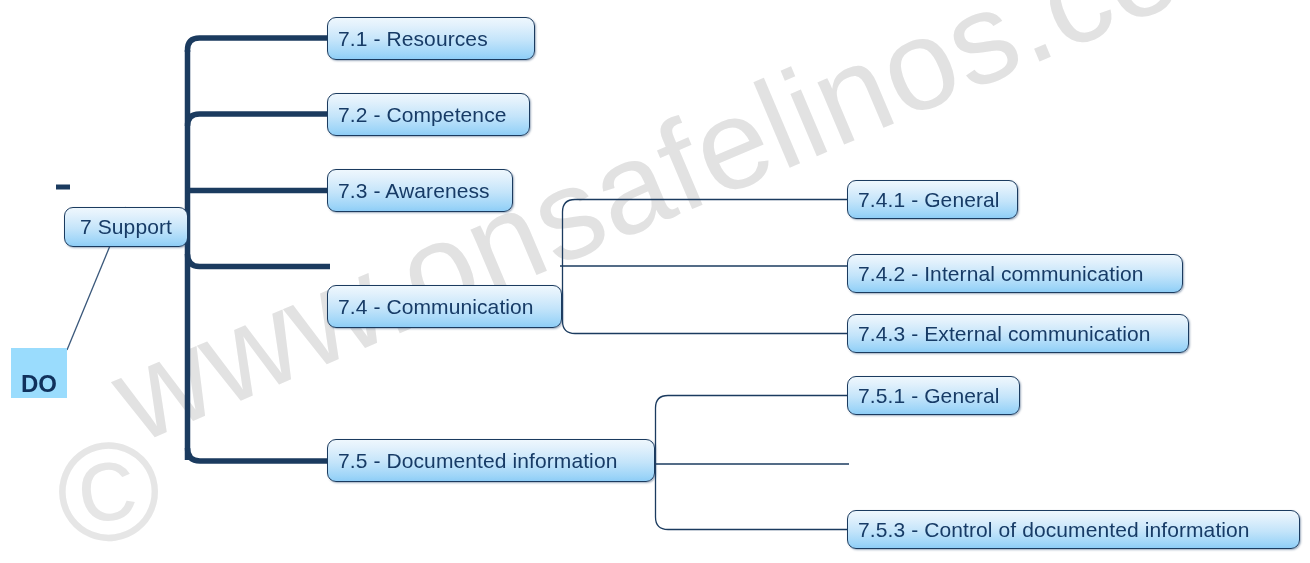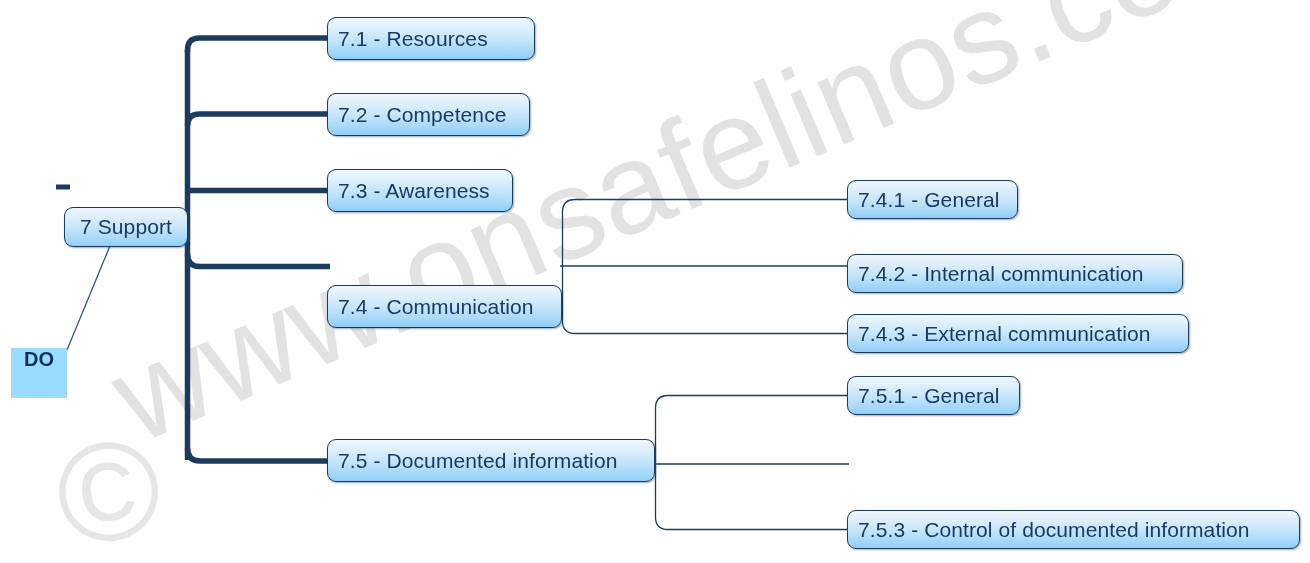--- a/index.html
+++ b/index.html
@@ -83,24 +83,24 @@
   .node.center { justify-content: center; padding: 4px 6px; margin-top: 40px; }
 
   .do-node {
     position: absolute;
     z-index: 3;
     box-sizing: border-box;
     background: #9adcfd;
     border: none;
     border-radius: 0;
     display: flex;
-    align-items: flex-start;
+    align-items: flex-end;
     justify-content: center;
     color: #10315c;
-    font-size: 20px;
+    font-size: 24px;
     font-weight: bold;
     font-family: "Liberation Sans", sans-serif;
   }
 </style>
 </head>
 <body>
 
 <div id="canvas">
 
   <div class="watermark-layer">

